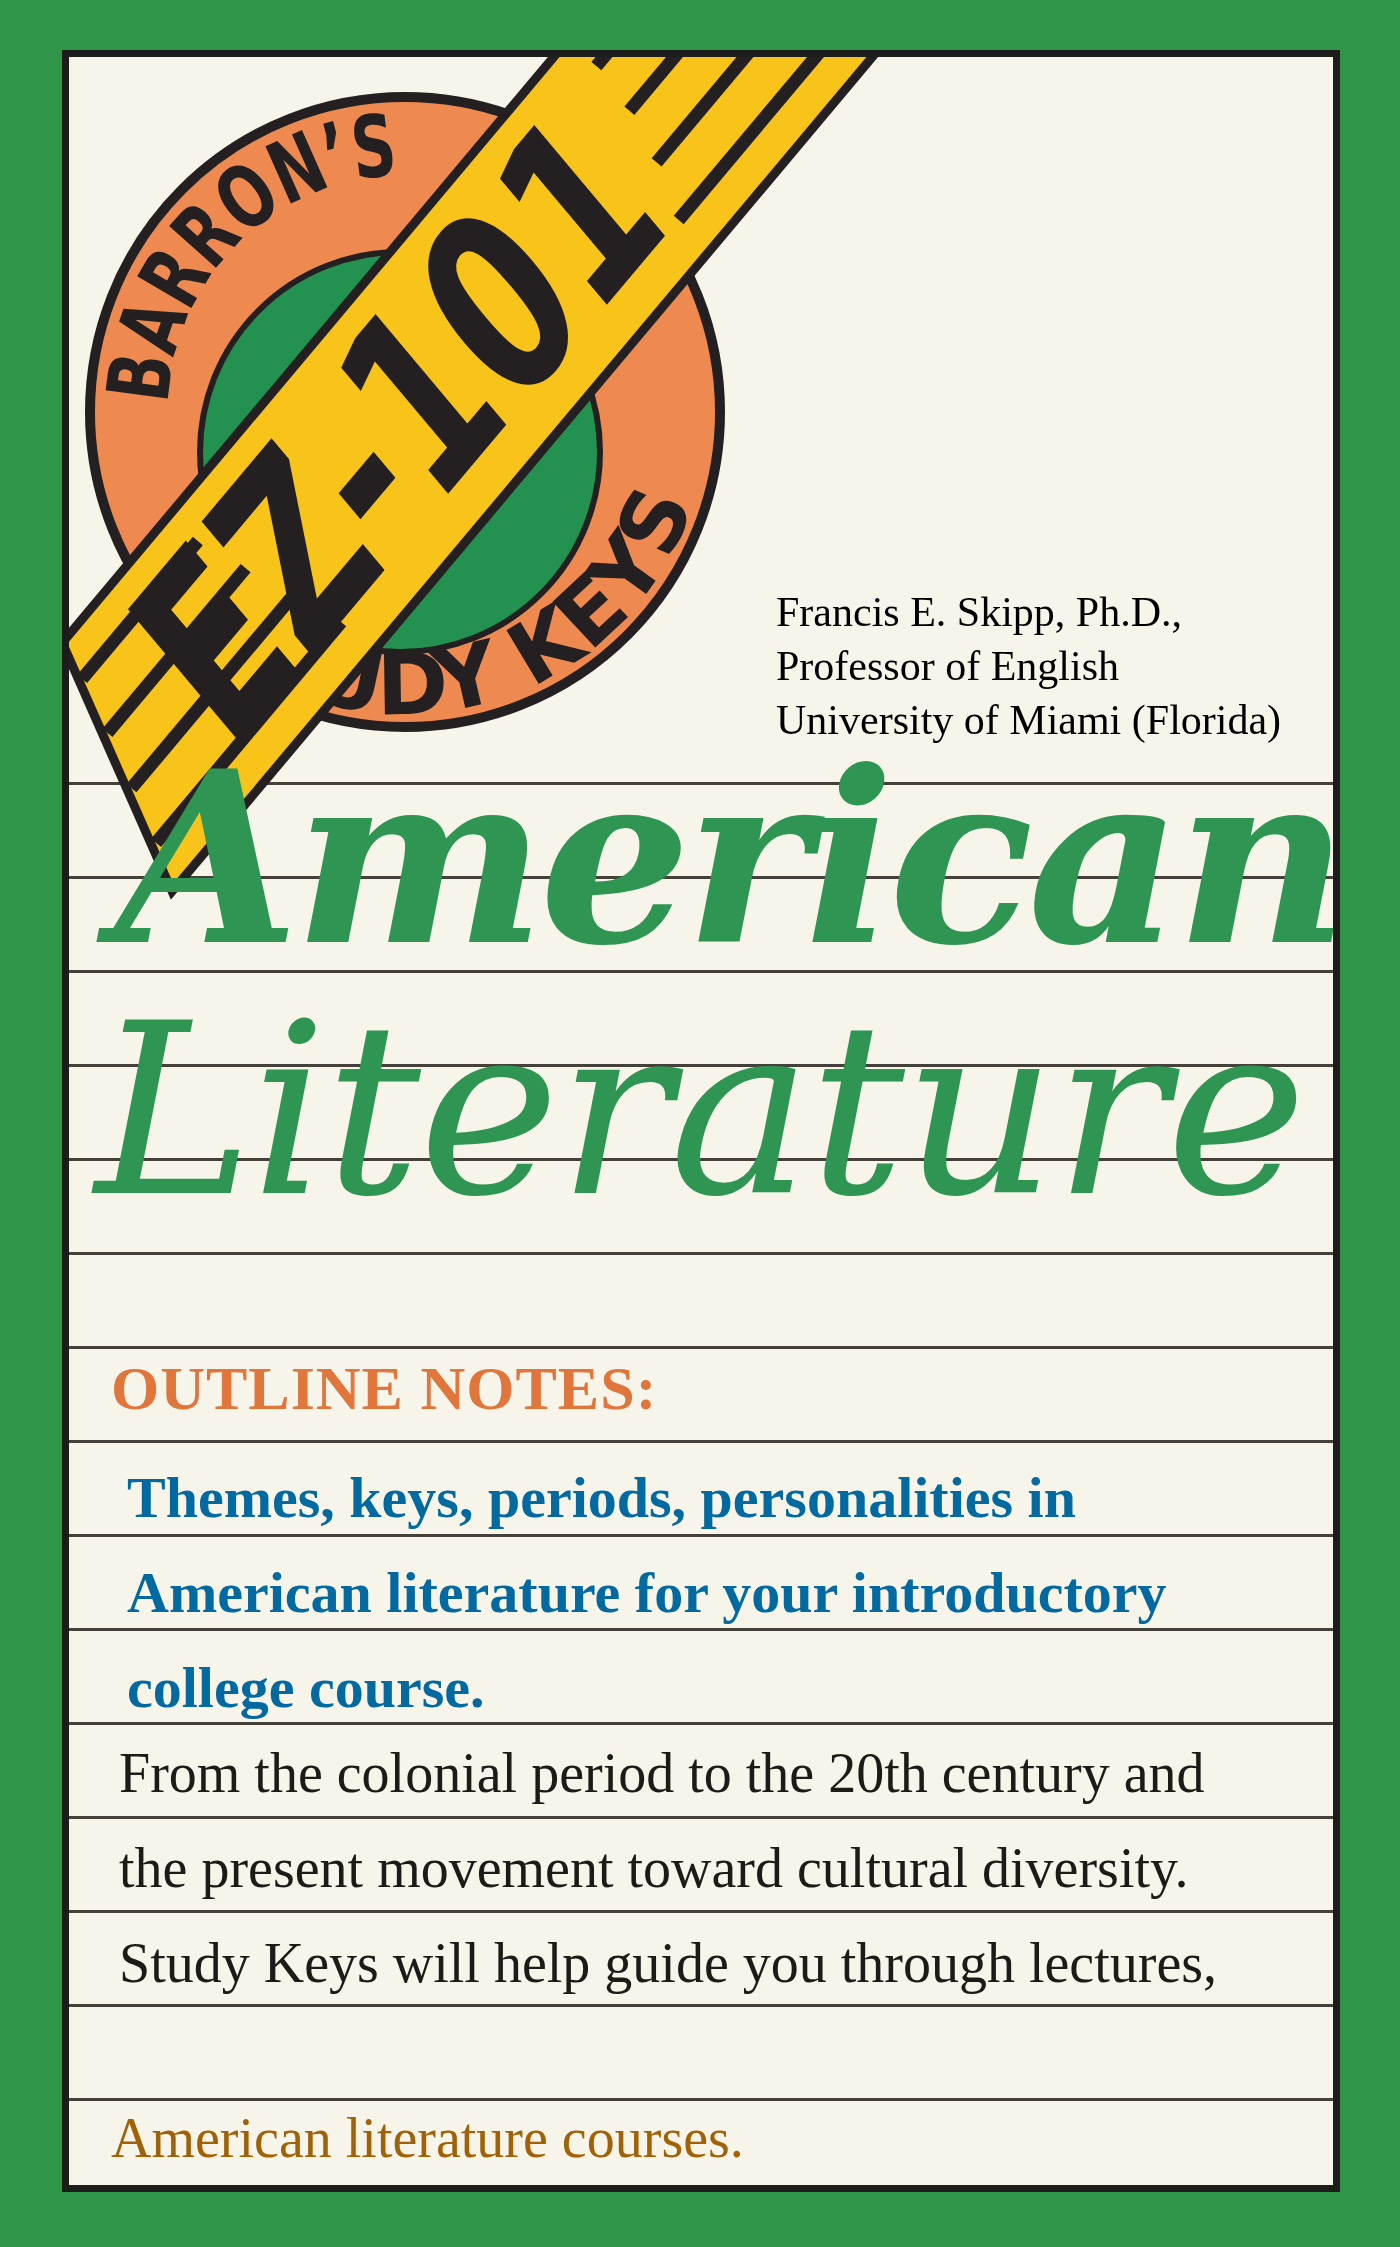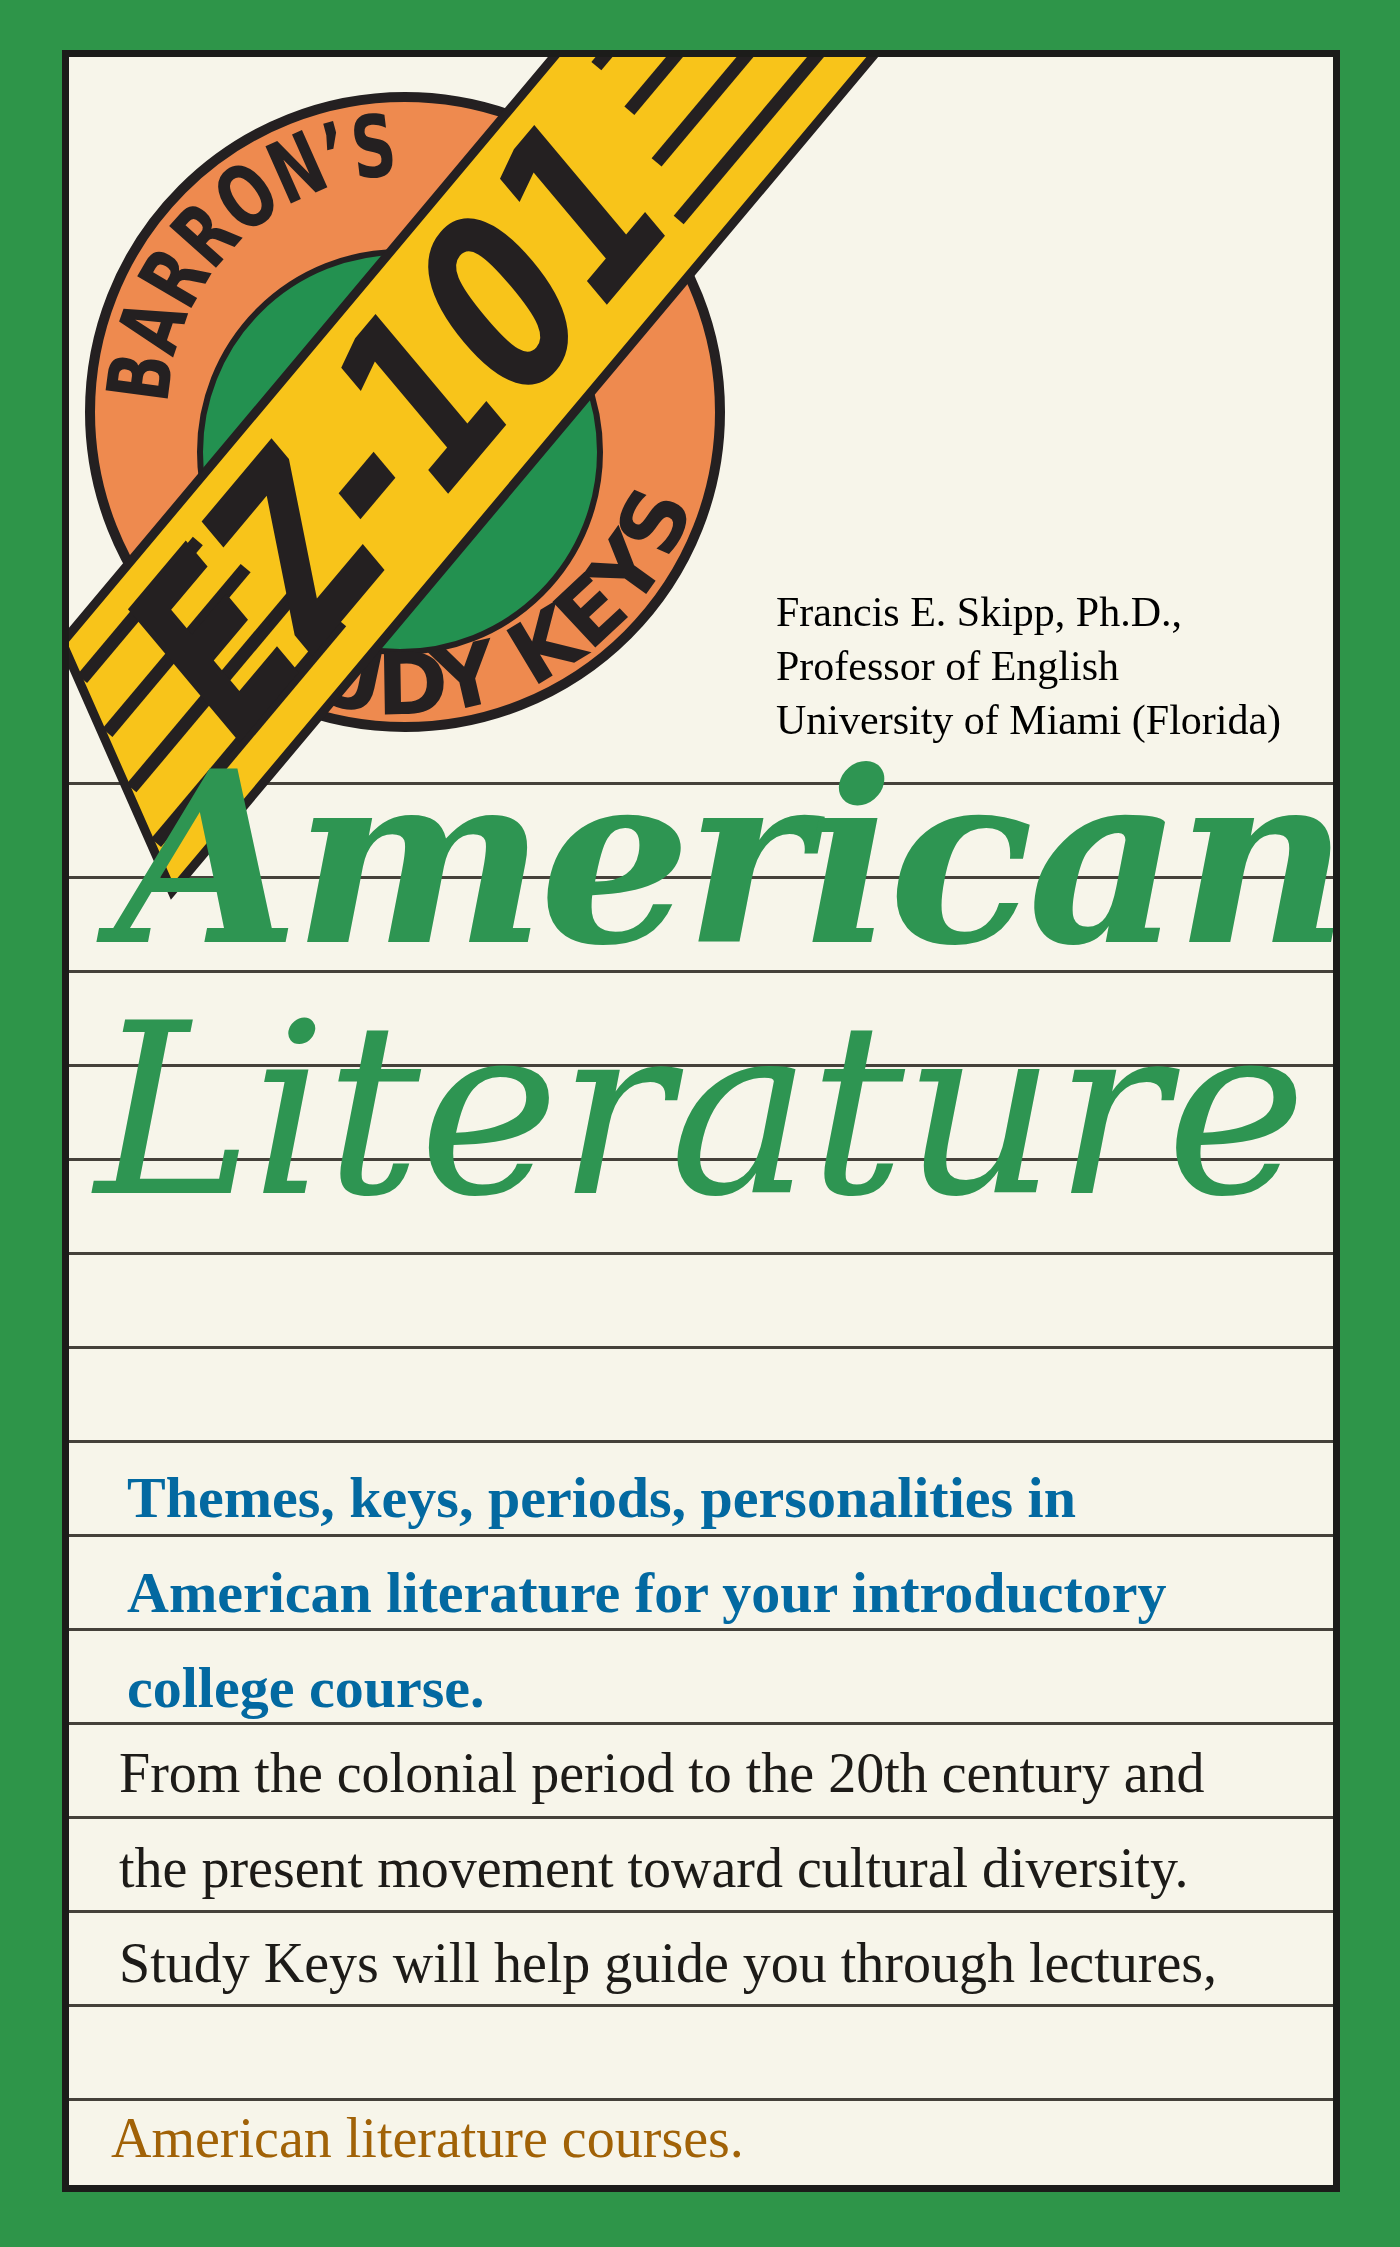--- a/index.html
+++ b/index.html
@@ -110,20 +110,21 @@
 
     <div class="author">
       <div>Francis E. Skipp, Ph.D.,</div>
       <div>Professor of English</div>
       <div>University of Miami (Florida)</div>
     </div>
 
     <div class="title-line title-1">American</div>
     <div class="title-line title-2">Literature</div>
 
+    <div class="heading">OUTLINE NOTES:</div>
 
     <div class="blurb-bold">
       <div>Themes, keys, periods, personalities in</div>
       <div>American literature for your introductory</div>
       <div>college course.</div>
     </div>
 
     <div class="blurb-reg">
       <div>From the colonial period to the 20th century and</div>
       <div>the present movement toward cultural diversity.</div>

